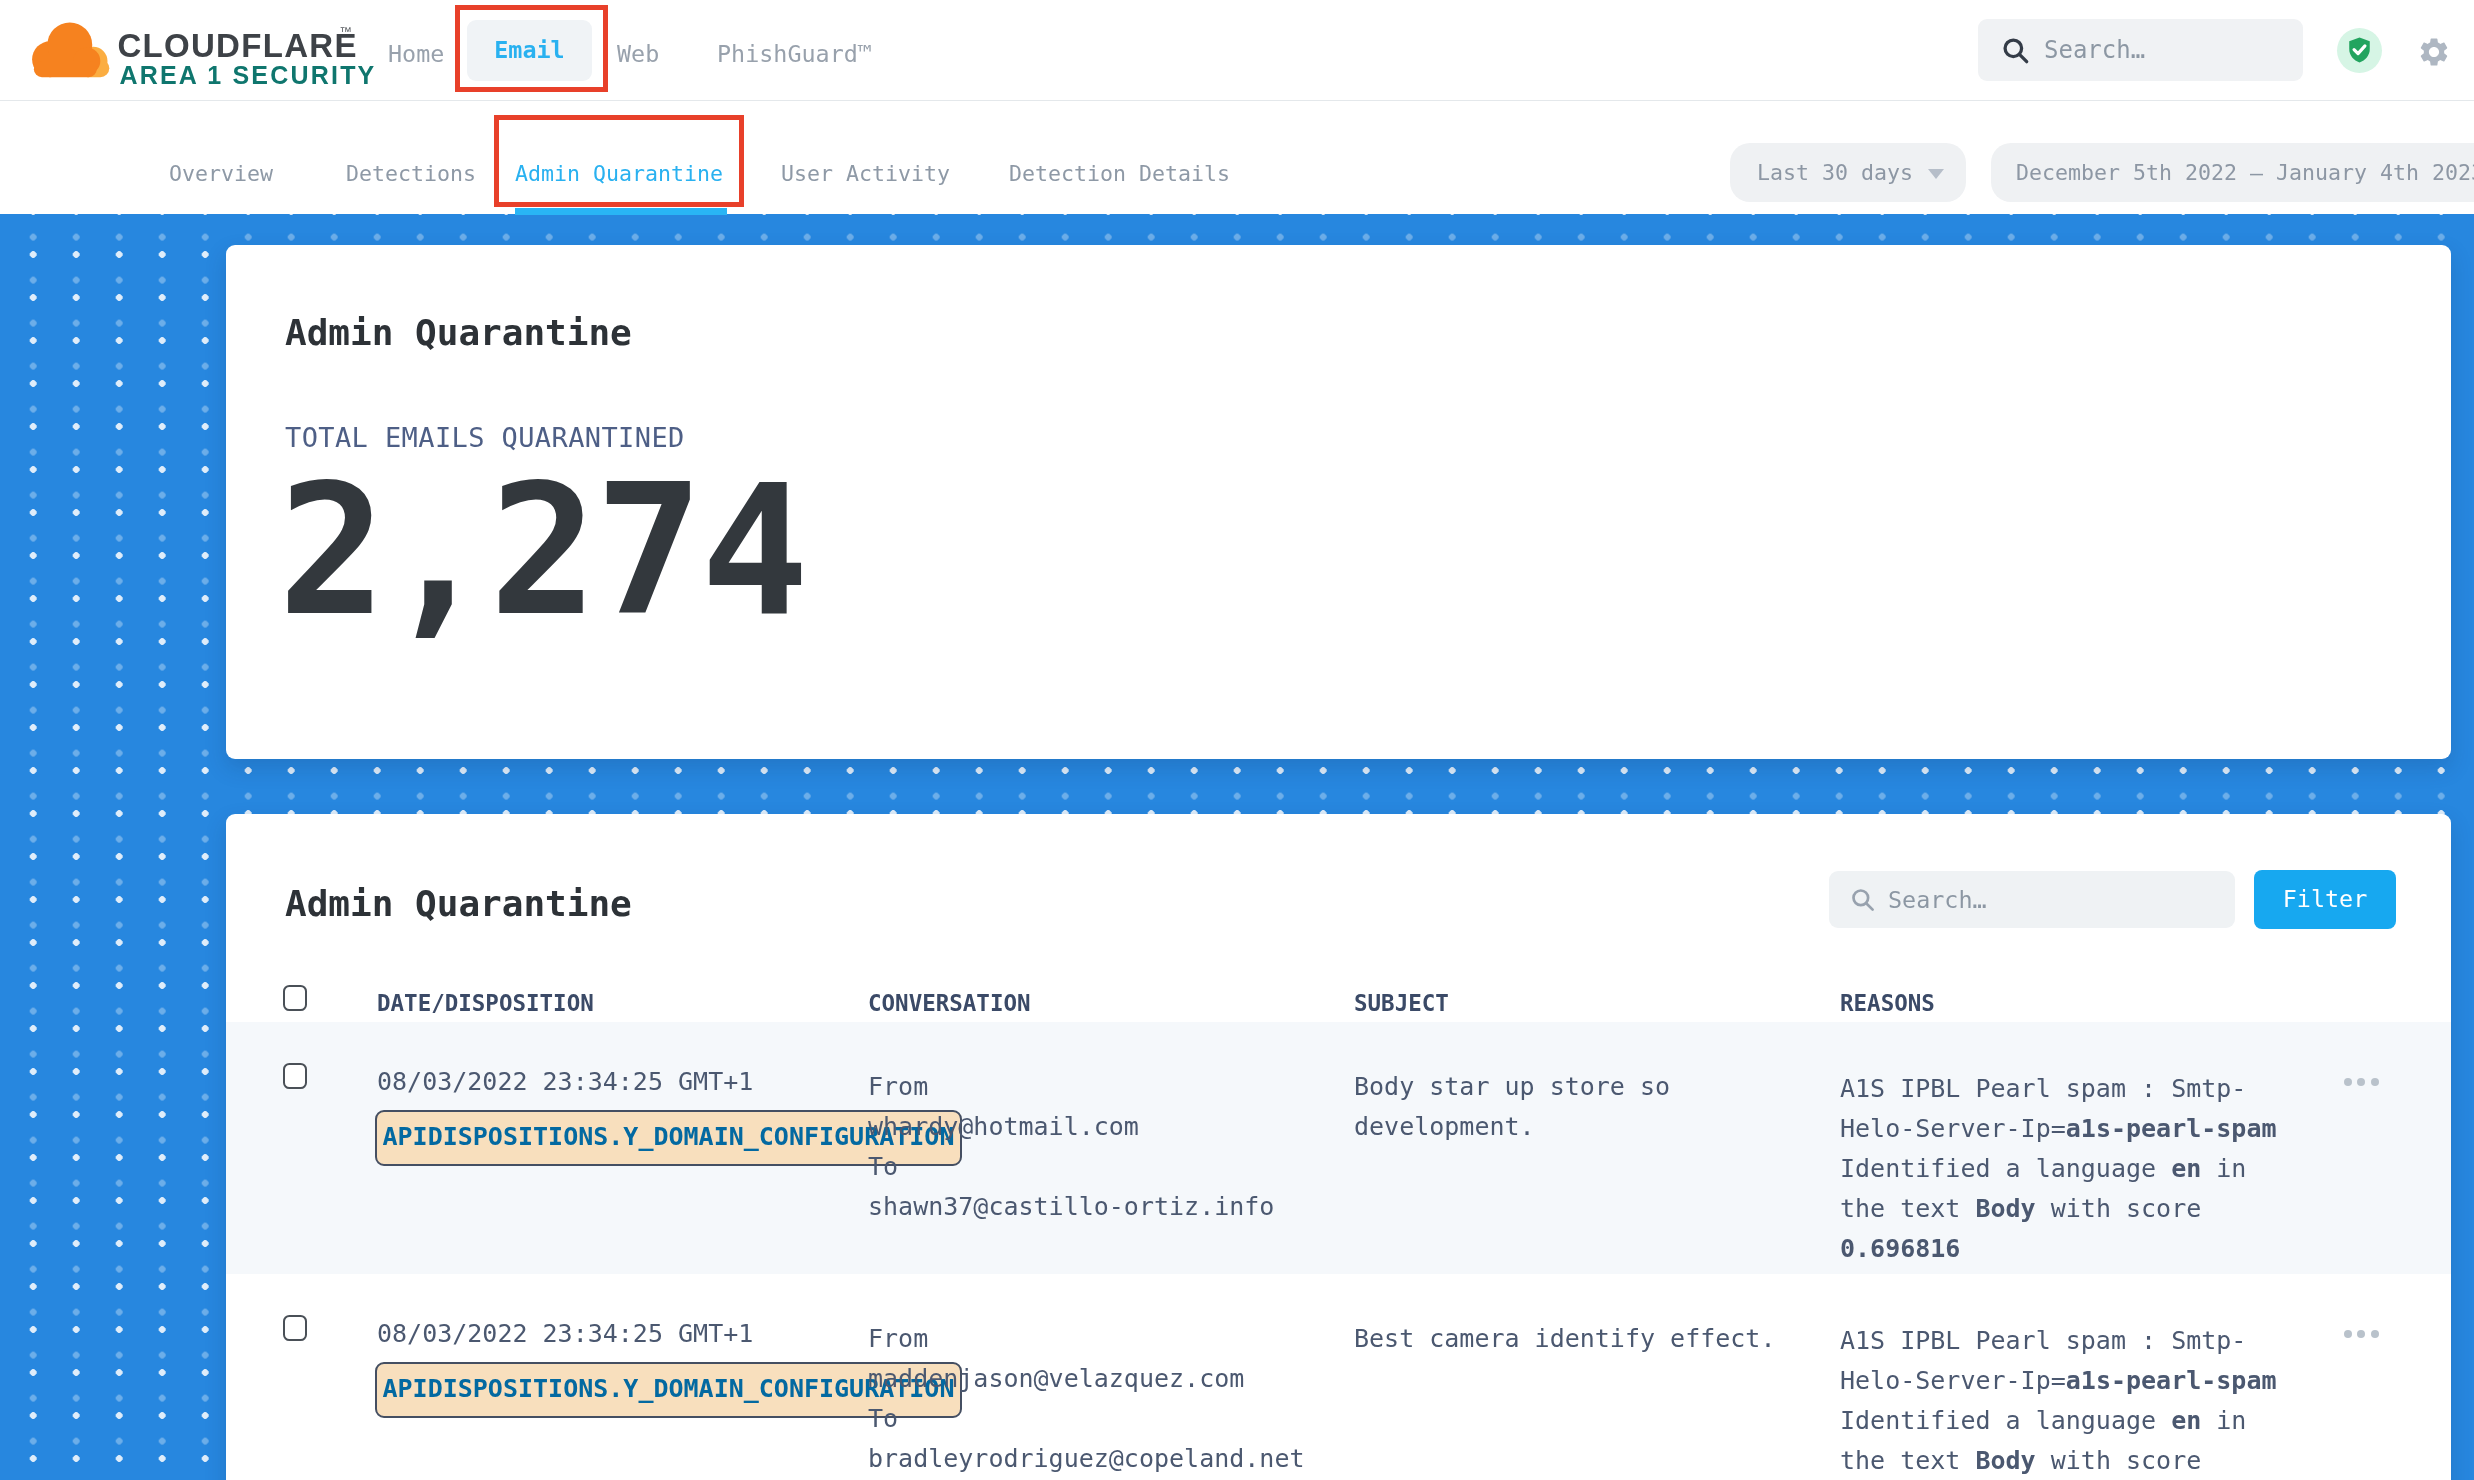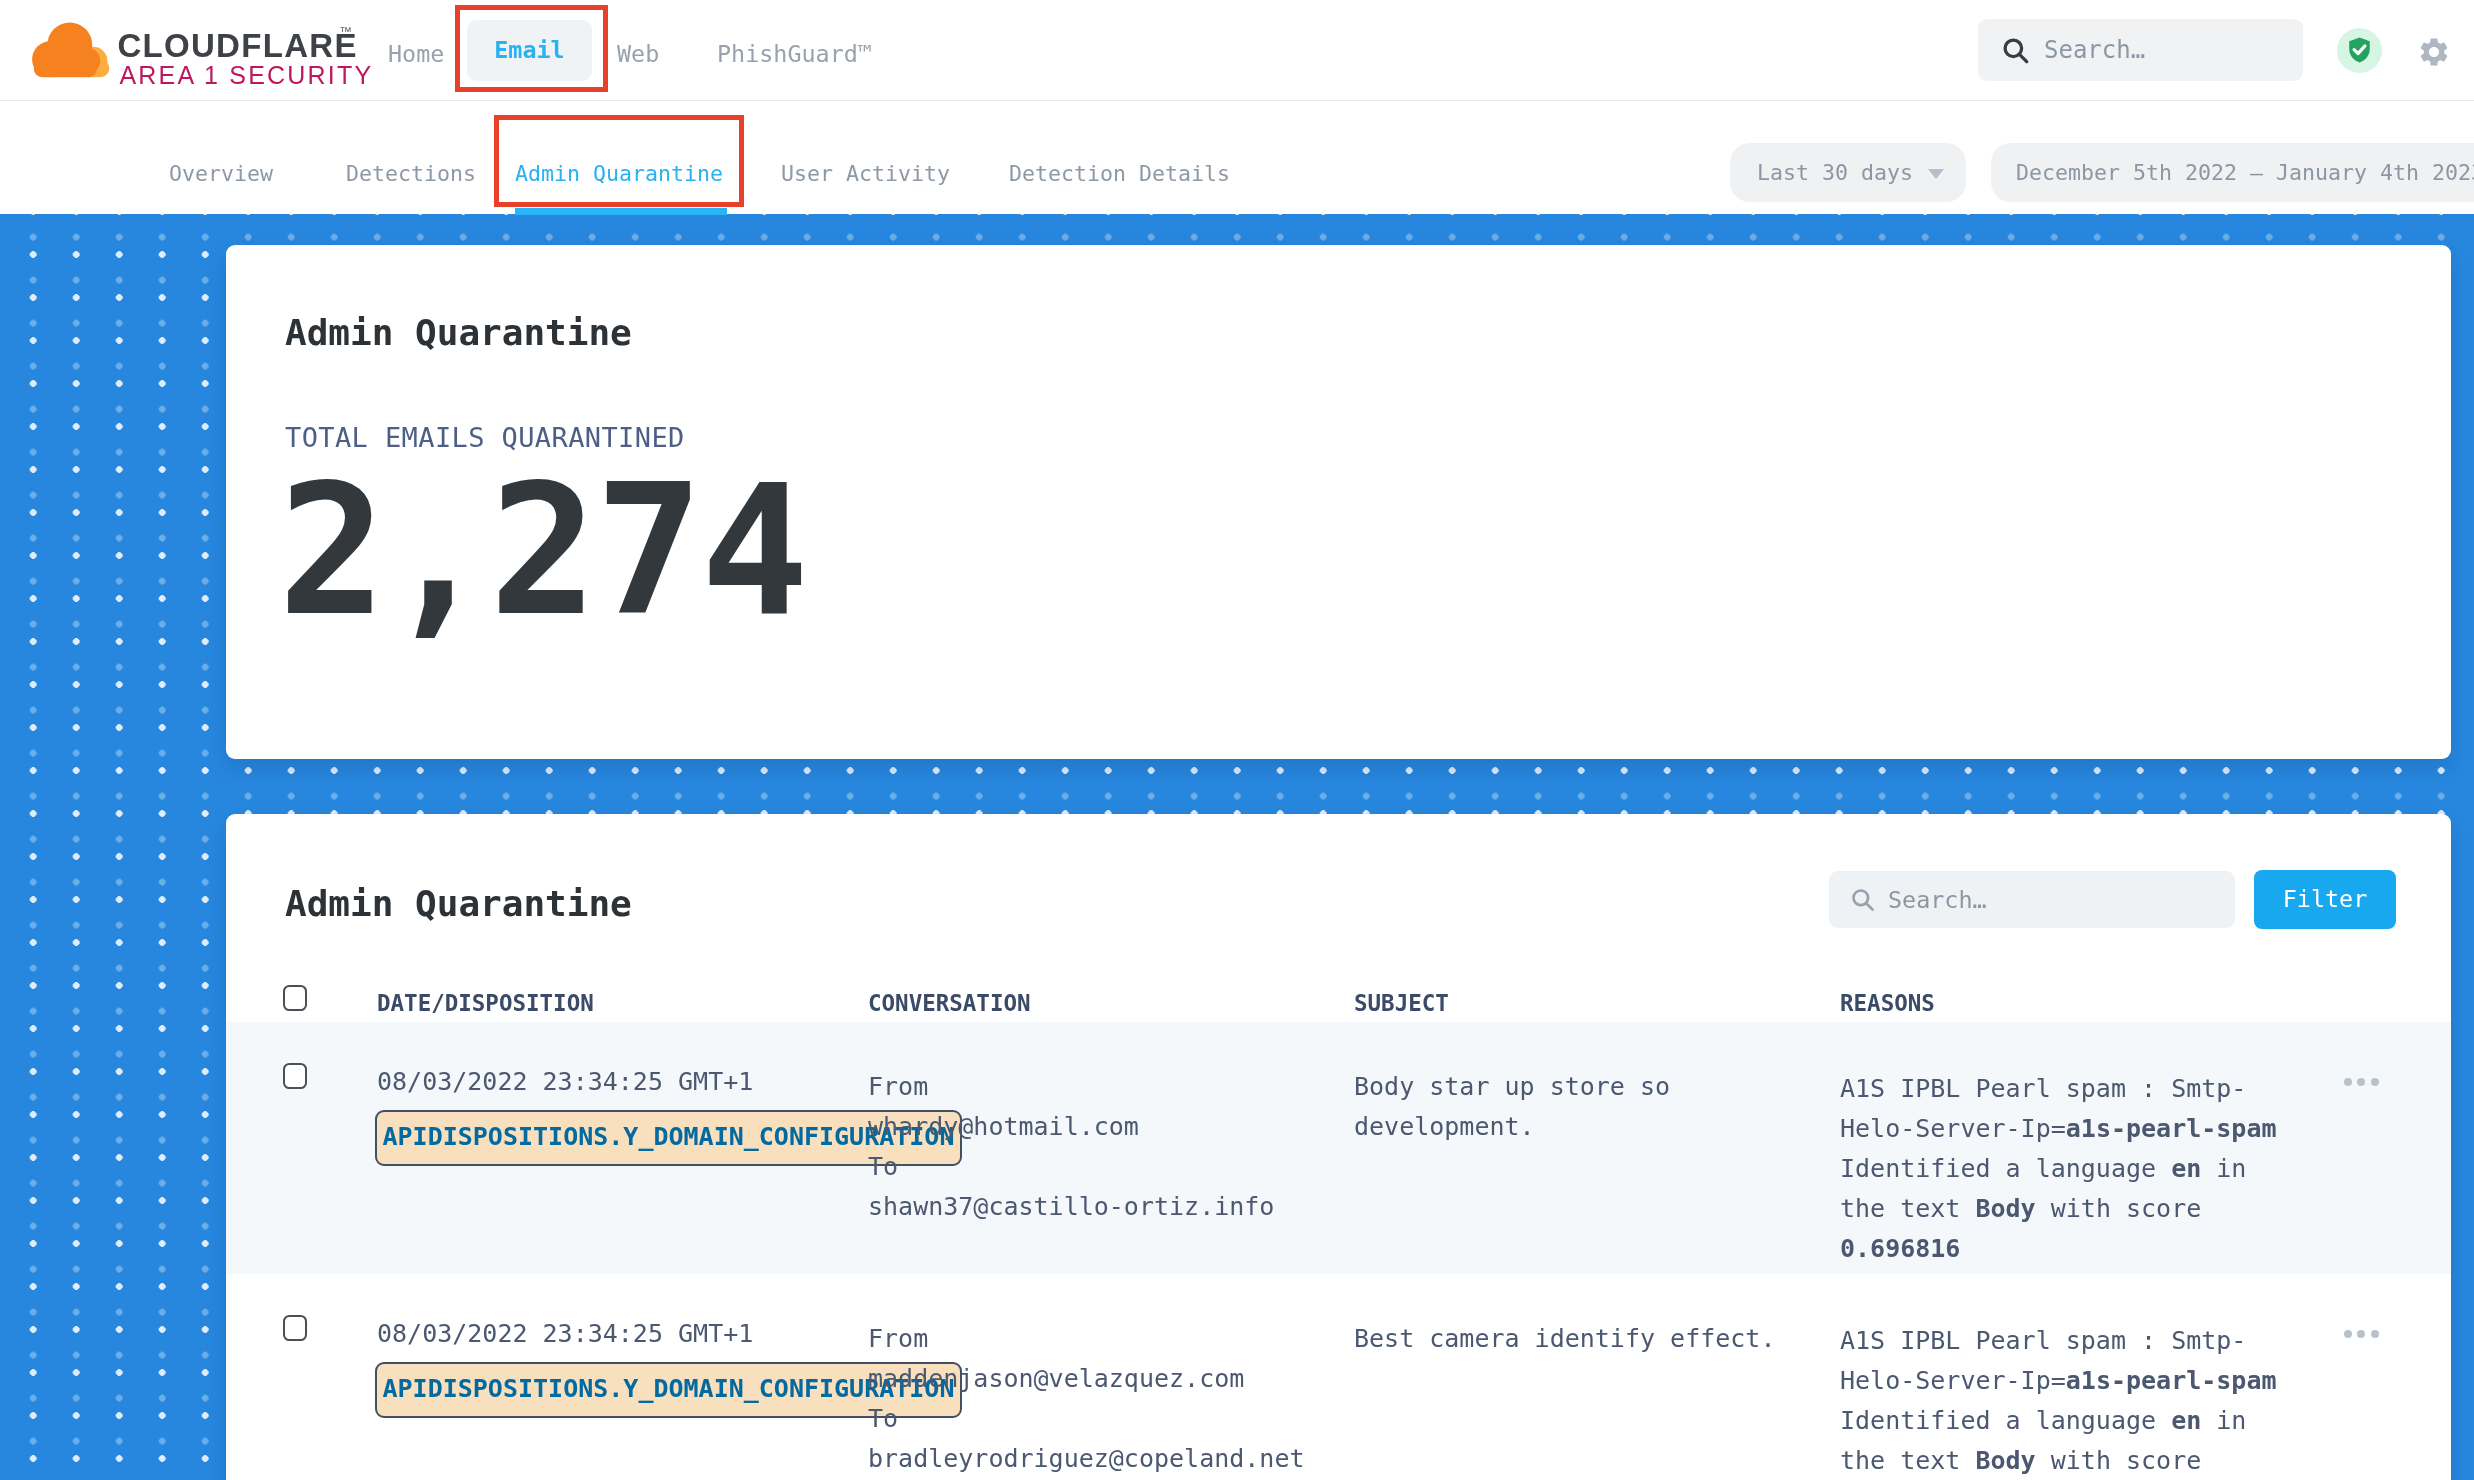--- a/index.html
+++ b/index.html
@@ -5,21 +5,21 @@
   * { margin:0; padding:0; box-sizing:border-box; }
   html,body { width:2475px; height:1480px; overflow:hidden; }
   body { position:relative; font-family:"DejaVu Sans Mono","Liberation Mono",monospace; background:#ffffff; }
 
   
   .topnav { position:absolute; left:0; top:0; width:2475px; height:101px; background:#ffffff; border-bottom:1.8px solid #e4e8eb; z-index:5; }
   .logo { position:absolute; left:23.4px; top:7.2px; width:359px; height:86px; cursor:pointer; }
   .logo-cloud { position:absolute; left:0; top:1.8px; width:90px; height:79px; }
   .brand-name { position:absolute; left:94px; top:20px; font-family:"Liberation Sans","DejaVu Sans",sans-serif; font-weight:bold; font-size:33px; letter-spacing:1.3px; color:#3e4247; }
   .brand-tm { position:absolute; left:316px; top:18px; font-family:"Liberation Sans",sans-serif; font-size:12.6px; color:#55595e; }
-  .brand-sub { position:absolute; left:96px; top:54px; font-family:"Liberation Sans","DejaVu Sans",sans-serif; font-weight:normal; font-size:25px; letter-spacing:2.2px; color:#be185d; }
+  .brand-sub { position:absolute; left:96px; top:54px; font-family:"Liberation Sans","DejaVu Sans",sans-serif; font-weight:bold; font-size:25px; letter-spacing:2.2px; color:#0f766e; }
   .nav-item { position:absolute; top:40px; font-size:23.4px; color:#98a1ac; cursor:pointer; white-space:nowrap; }
   .nav-home { left:388px; }
   .nav-web  { left:617px; }
   .nav-phish{ left:717px; }
   .nav-email-pill { position:absolute; left:467px; top:20px; width:125px; height:61px; background:#f0f3f6; border-radius:9px; text-align:center; line-height:61px; font-size:23.4px; font-weight:bold; color:#29b1f0; cursor:pointer; }
   .top-search { position:absolute; left:1978px; top:19px; width:325px; height:62px; background:#f0f2f4; border-radius:9px; }
   .top-search svg { position:absolute; left:21.6px; top:16px; }
   .top-search input { position:absolute; left:66px; top:0; width:243px; height:62px; border:none; outline:none; background:transparent; font-family:inherit; font-size:24px; color:#4c5a73; }
   .top-search input::placeholder { color:#8c97a3; opacity:1; }
   .shield-badge { position:absolute; left:2337px; top:28px; width:45px; height:45px; border-radius:50%; background:#d6f5e5; cursor:pointer; }

